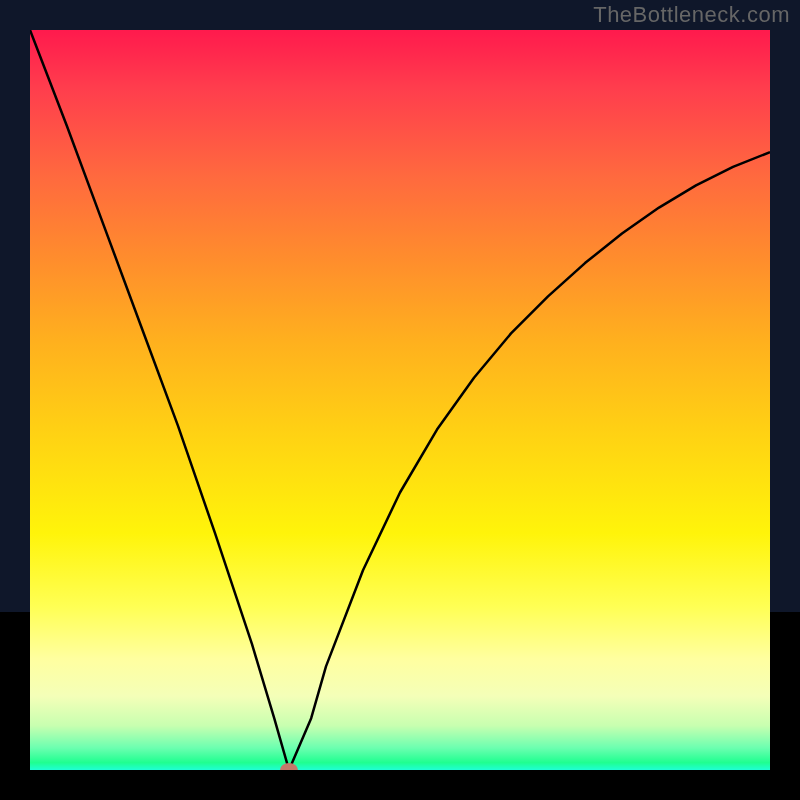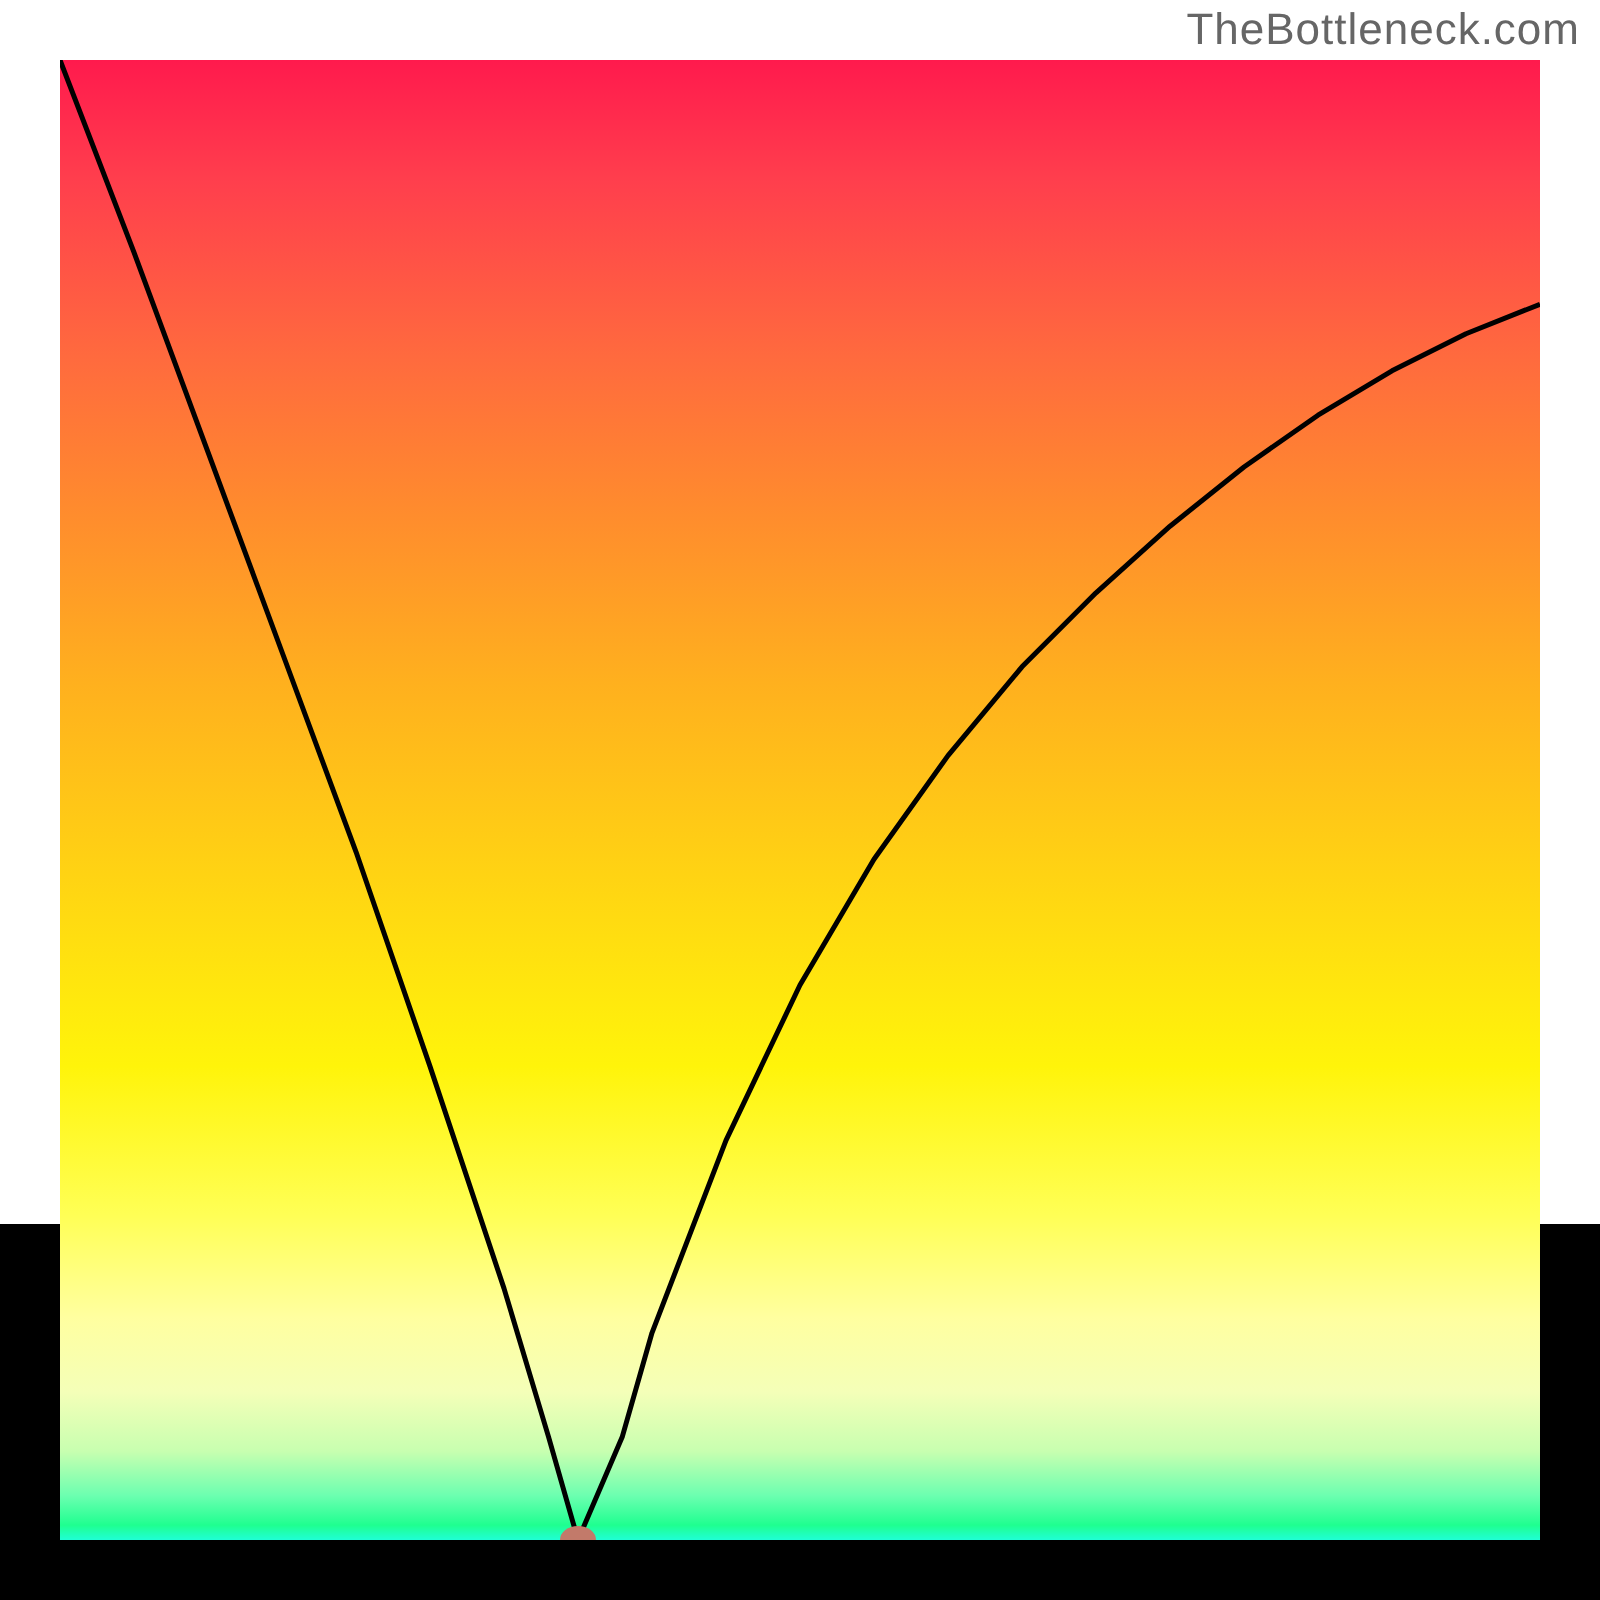--- a/index.html
+++ b/index.html
@@ -8,21 +8,21 @@
     width: 800px;
     height: 800px;
     background: #000;
     font-family: Arial, Helvetica, sans-serif;
     overflow: hidden;
   }
   .outer {
     position: relative;
     width: 800px;
     height: 612px;
-    background: #ffffff;
+    background: #0f172a;
   }
   .watermark {
     position: absolute;
     top: 2px;
     right: 10px;
     color: #666;
     font-size: 22px;
     font-weight: 500;
     letter-spacing: 0.5px;
     z-index: 4;

